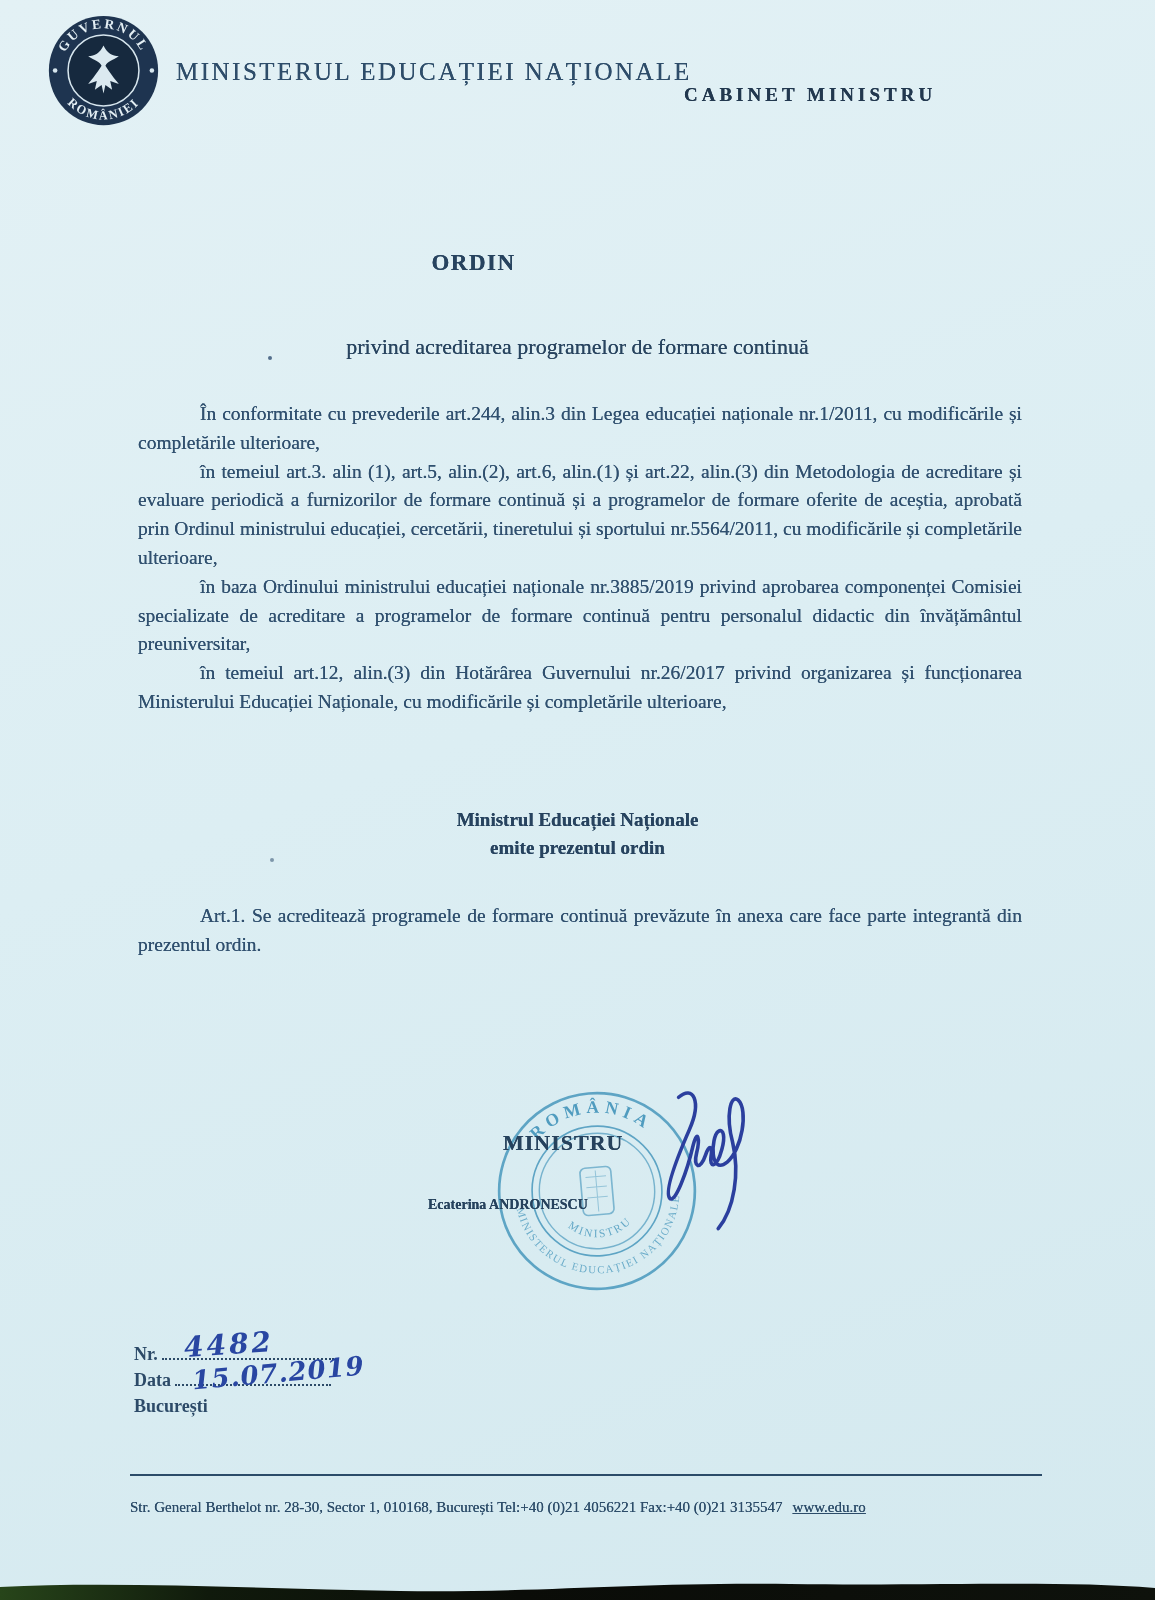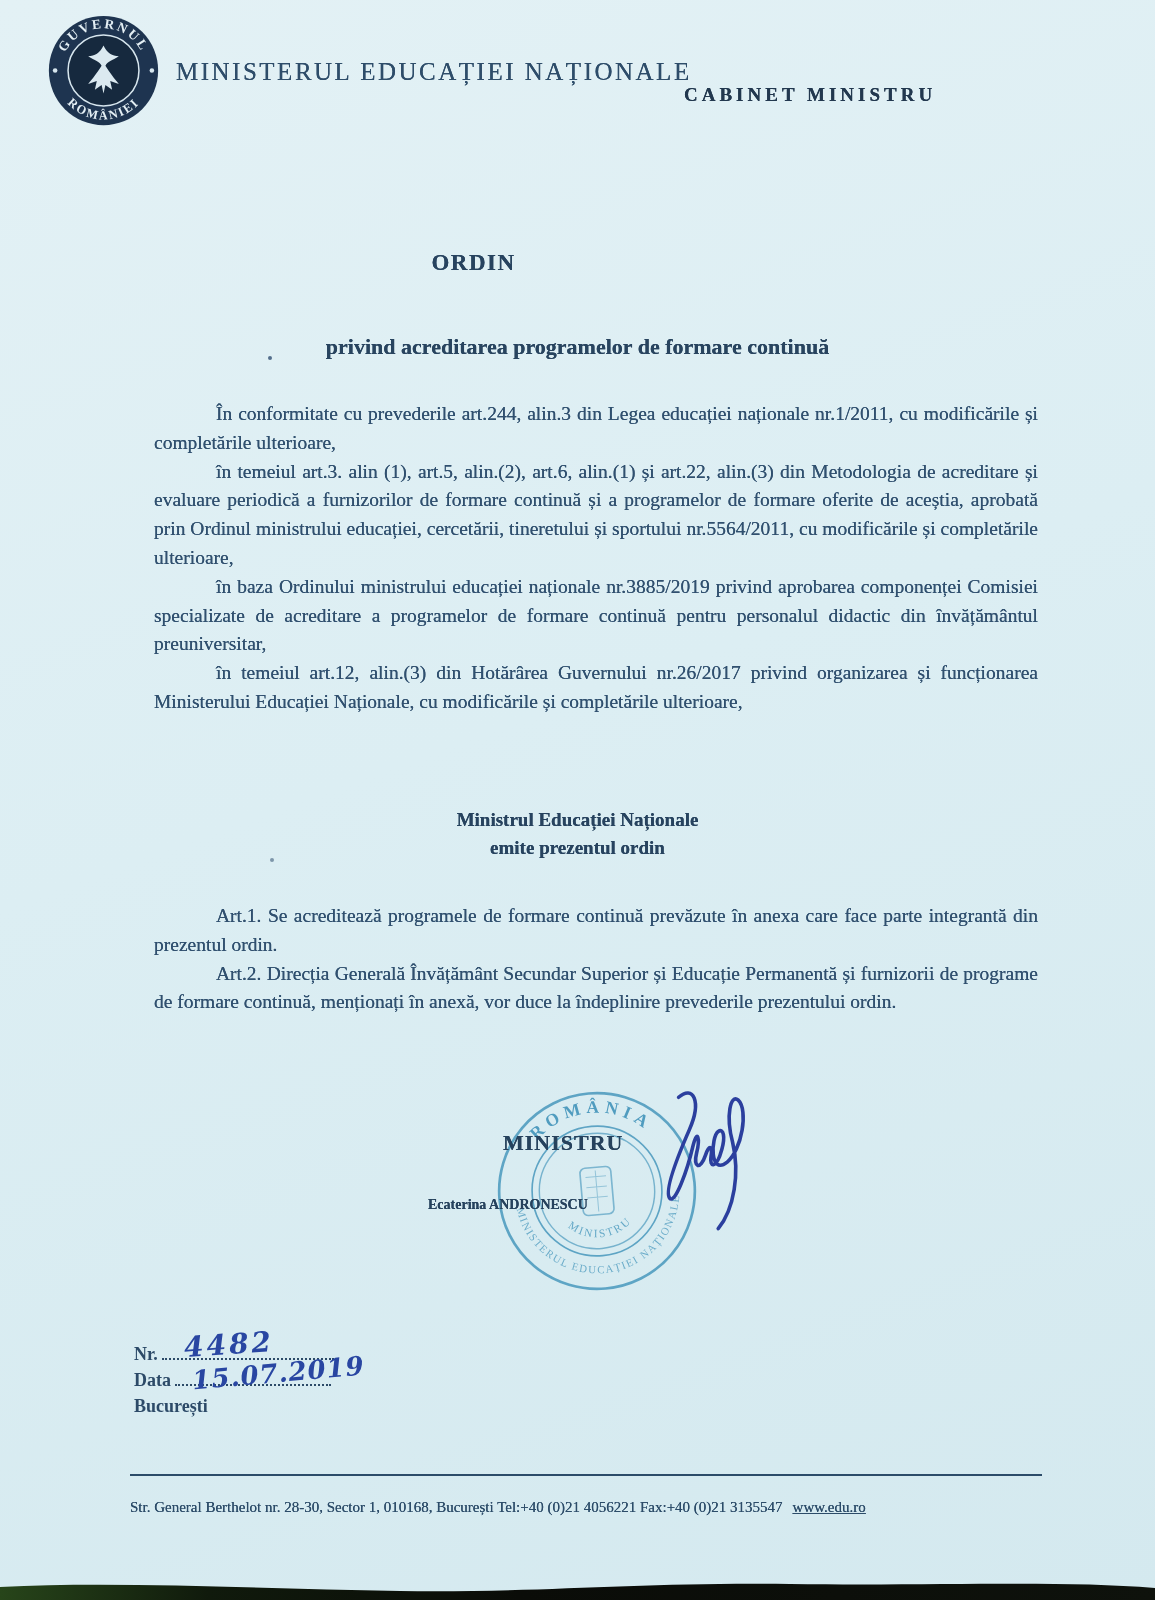--- a/index.html
+++ b/index.html
@@ -38,32 +38,31 @@
     color:#5b8fad;margin-top:1px;
   }
   
   #doc-title{
     left:0;top:250px;width:947px;text-align:center;
     font-size:23px;font-weight:bold;letter-spacing:1.5px;
     color:#27435f;text-shadow:0 0 0.6px #27435f;
   }
   #doc-subtitle{
     left:0;top:334px;width:1155px;text-align:center;
-    font-size:22px;font-weight:bold;
+    font-size:22px;font-weight:normal;
     color:#28445f;text-shadow:0 0 0.6px #28445f;
   }
   .speck{width:4px;height:4px;border-radius:50%;background:#2f4e70;opacity:.8;}
   
   .bodyblock{
     left:138px;width:884px;
     font-size:19.5px;line-height:28.8px;
     text-align:justify;
     color:#30506f;
     text-shadow:0 0 0.5px #30506f;
-    margin-left:16px;
   }
   .bodyblock p{margin:0;text-indent:62px;}
   #recitals{top:400px;}
   #articles{top:902px;}
   #decree{
     left:0;top:806px;width:1155px;text-align:center;
     font-size:19px;font-weight:bold;line-height:28px;
     color:#27435f;text-shadow:0 0 0.6px #27435f;
   }
   
@@ -144,21 +143,20 @@
   </div>
 
   <div class="abs" id="decree">
     <div>Ministrul Educației Naționale</div>
     <div>emite prezentul ordin</div>
   </div>
   <div class="abs speck" style="left:270px;top:858px;opacity:.55;"></div>
 
   <div class="abs bodyblock" id="articles">
     <p>Art.1. Se acreditează programele de formare continuă prevăzute în anexa care face parte integrantă din prezentul ordin.</p>
-    <p>Art.2. Direcția Generală Învățământ Secundar Superior și Educație Permanentă și furnizorii de programe de formare continuă, menționați în anexă, vor duce la îndeplinire prevederile prezentului ordin.</p>
   </div>
 
   <svg class="abs" id="stamp-svg" width="206" height="206" viewBox="0 0 200 200">
     <defs>
       <path id="stamp-top" d="M 24,100 a 76,76 0 1 1 152,0"></path>
       <path id="stamp-bot" d="M 20,100 a 80,80 0 0 0 160,0"></path>
       <path id="stamp-inner" d="M 55,100 a 45,45 0 0 0 90,0"></path>
     </defs>
     <g stroke="#3e92b9" fill="none" opacity="0.9">
       <circle cx="100" cy="100" r="95" stroke-width="2.6"></circle>

